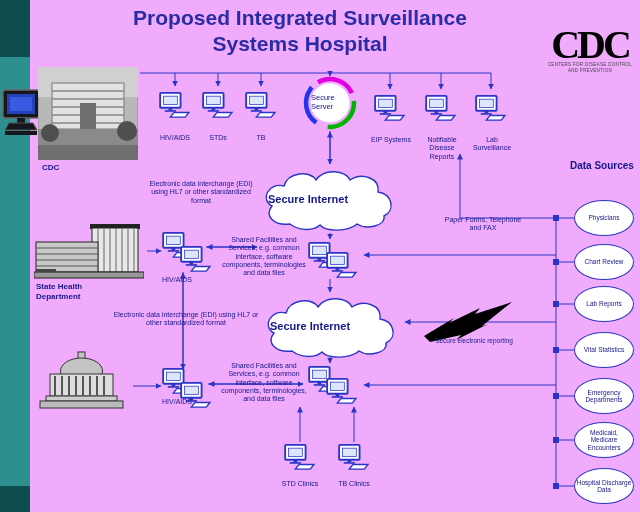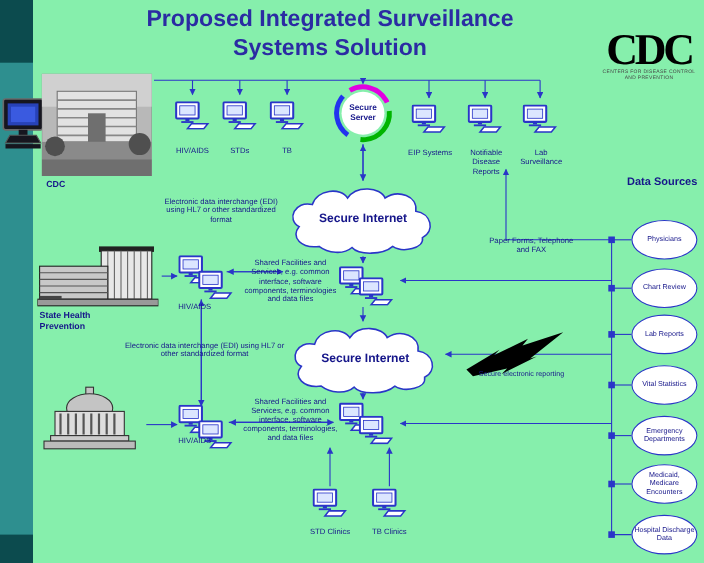--- a/index.html
+++ b/index.html
@@ -1,36 +1,36 @@
 <!DOCTYPE html>
 <html><head>
 <meta charset="utf-8">
 <style>
   html,body{margin:0;padding:0;background:#666;}
-  .slide{position:relative;width:640px;height:512px;background:#86efac;overflow:hidden;
+  .slide{position:relative;width:640px;height:512px;background:#f0abfc;overflow:hidden;
          font-family:"Liberation Sans",sans-serif;}
   .abs{position:absolute;}
   
   .sidebar{left:0;top:0;width:30px;height:512px;background:#2e8f8f;}
   .sidebar-top{left:0;top:0;width:30px;height:57px;background:#0c4b4e;}
   .sidebar-bottom{left:0;top:486px;width:30px;height:26px;background:#0c4b4e;}
   
   .title{left:58px;top:5px;width:484px;text-align:center;color:#2b2ba3;
          font-weight:bold;font-size:21px;line-height:1.25;}
   
   .logo{right:6px;top:28px;width:88px;text-align:center;color:#000;}
   .logo-text{font-size:40px;font-weight:bold;letter-spacing:-3px;line-height:.85;
              font-family:"Liberation Serif",serif;}
   .logo-cap{font-size:4.5px;color:#444;text-transform:uppercase;line-height:1.25;letter-spacing:.3px;}
   
   .lbl{position:absolute;font-size:7px;color:#16168a;text-align:center;line-height:1.2;}
   .lbl.b{font-weight:bold;font-size:8px;}
   .lbl.left{text-align:left;}
-  .cloudlbl{position:absolute;font-size:11px;font-weight:bold;color:#16168a;text-align:center;}
-  .serverlbl{position:absolute;font-size:7.5px;font-weight:bold;color:#16168a;text-align:center;line-height:1.15;}
+  .cloudlbl{position:absolute;font-size:11px;font-weight:bold;color:#16168a;text-align:left;}
+  .serverlbl{position:absolute;font-size:7.5px;font-weight:normal;color:#16168a;text-align:left;line-height:1.15;}
   .note{position:absolute;font-size:7px;color:#16168a;text-align:center;line-height:1.18;}
   .ds-head{position:absolute;font-size:10px;font-weight:bold;color:#16168a;line-height:1.2;}
   .oval{position:absolute;width:60px;height:36px;border:1px solid #2a35c8;border-radius:50%;
         background:#fff;display:flex;align-items:center;justify-content:center;text-align:center;
         font-size:6.5px;color:#16168a;line-height:1.12;padding:1px;box-sizing:border-box;}
   .wires{left:0;top:0;}
 </style>
 </head>
 <body>
 
@@ -44,21 +44,21 @@
     <rect x="2" y="2" width="36" height="28" rx="2" fill="#16161f" stroke="#6a6a6a" stroke-width="1.5"></rect>
     <rect x="6" y="6" width="28" height="20" fill="#2742b8"></rect>
     <rect x="9" y="9" width="22" height="14" fill="#3a5ae0"></rect>
     <rect x="16" y="30" width="8" height="5" fill="#16161f"></rect>
     <path d="M8,35 L32,35 L36,42 L4,42 Z" fill="#16161f" stroke="#555"></path>
     <rect x="4" y="43" width="32" height="4" fill="#16161f"></rect>
   </svg>
 
   <div class="abs title">
     <div>Proposed Integrated Surveillance</div>
-    <div>Systems Solution</div>
+    <div>Systems Hospital</div>
   </div>
 
   <div class="abs logo">
     <div class="logo-text">CDC</div>
     <div class="logo-cap">Centers for Disease Control and Prevention</div>
   </div>
 
   <svg class="abs" style="left:38px;top:67px" width="100" height="93" viewBox="0 0 100 93">
     <rect x="0" y="0" width="100" height="93" fill="#b8b8b8" stroke="#909090"></rect>
     <rect x="0" y="0" width="100" height="30" fill="#d0d0d0"></rect>
@@ -74,21 +74,21 @@
 
   <svg class="abs" style="left:34px;top:222px" width="110" height="58" viewBox="0 0 110 58">
     <rect x="56" y="2" width="50" height="5" fill="#222"></rect>
     <rect x="58" y="6" width="46" height="44" fill="#e8e8e8" stroke="#222"></rect>
     <path d="M64,6 V50 M70,6 V50 M76,6 V50 M82,6 V50 M88,6 V50 M94,6 V50 M100,6 V50" stroke="#666" stroke-width="1" fill="none"></path>
     <rect x="2" y="20" width="62" height="30" fill="#c8c8c8" stroke="#222"></rect>
     <path d="M2,26 H64 M2,32 H64 M2,38 H64 M2,44 H64" stroke="#555" stroke-width="1" fill="none"></path>
     <rect x="0" y="50" width="110" height="6" fill="#999" stroke="#222"></rect>
     <rect x="2" y="47" width="20" height="3" fill="#444"></rect>
   </svg>
-  <div class="lbl b left" style="left:36px;top:282px;width:64px">State Health Prevention</div>
+  <div class="lbl b left" style="left:36px;top:282px;width:64px">State Health Department</div>
 
   <svg class="abs" style="left:34px;top:348px" width="95" height="62" viewBox="0 0 95 62">
     <rect x="44" y="4" width="7" height="9" fill="#c4c4c4" stroke="#333"></rect>
     <ellipse cx="47.5" cy="23" rx="21" ry="13" fill="#c4c4c4" stroke="#333"></ellipse>
     <rect x="16" y="26" width="63" height="22" fill="#ddd" stroke="#333"></rect>
     <path d="M21,28 V47 M28,28 V47 M35,28 V47 M42,28 V47 M49,28 V47 M56,28 V47 M63,28 V47 M70,28 V47" stroke="#555" stroke-width="2" fill="none"></path>
     <rect x="12" y="48" width="71" height="5" fill="#ccc" stroke="#333"></rect>
     <rect x="6" y="53" width="83" height="7" fill="#bbb" stroke="#333"></rect>
   </svg>
 

